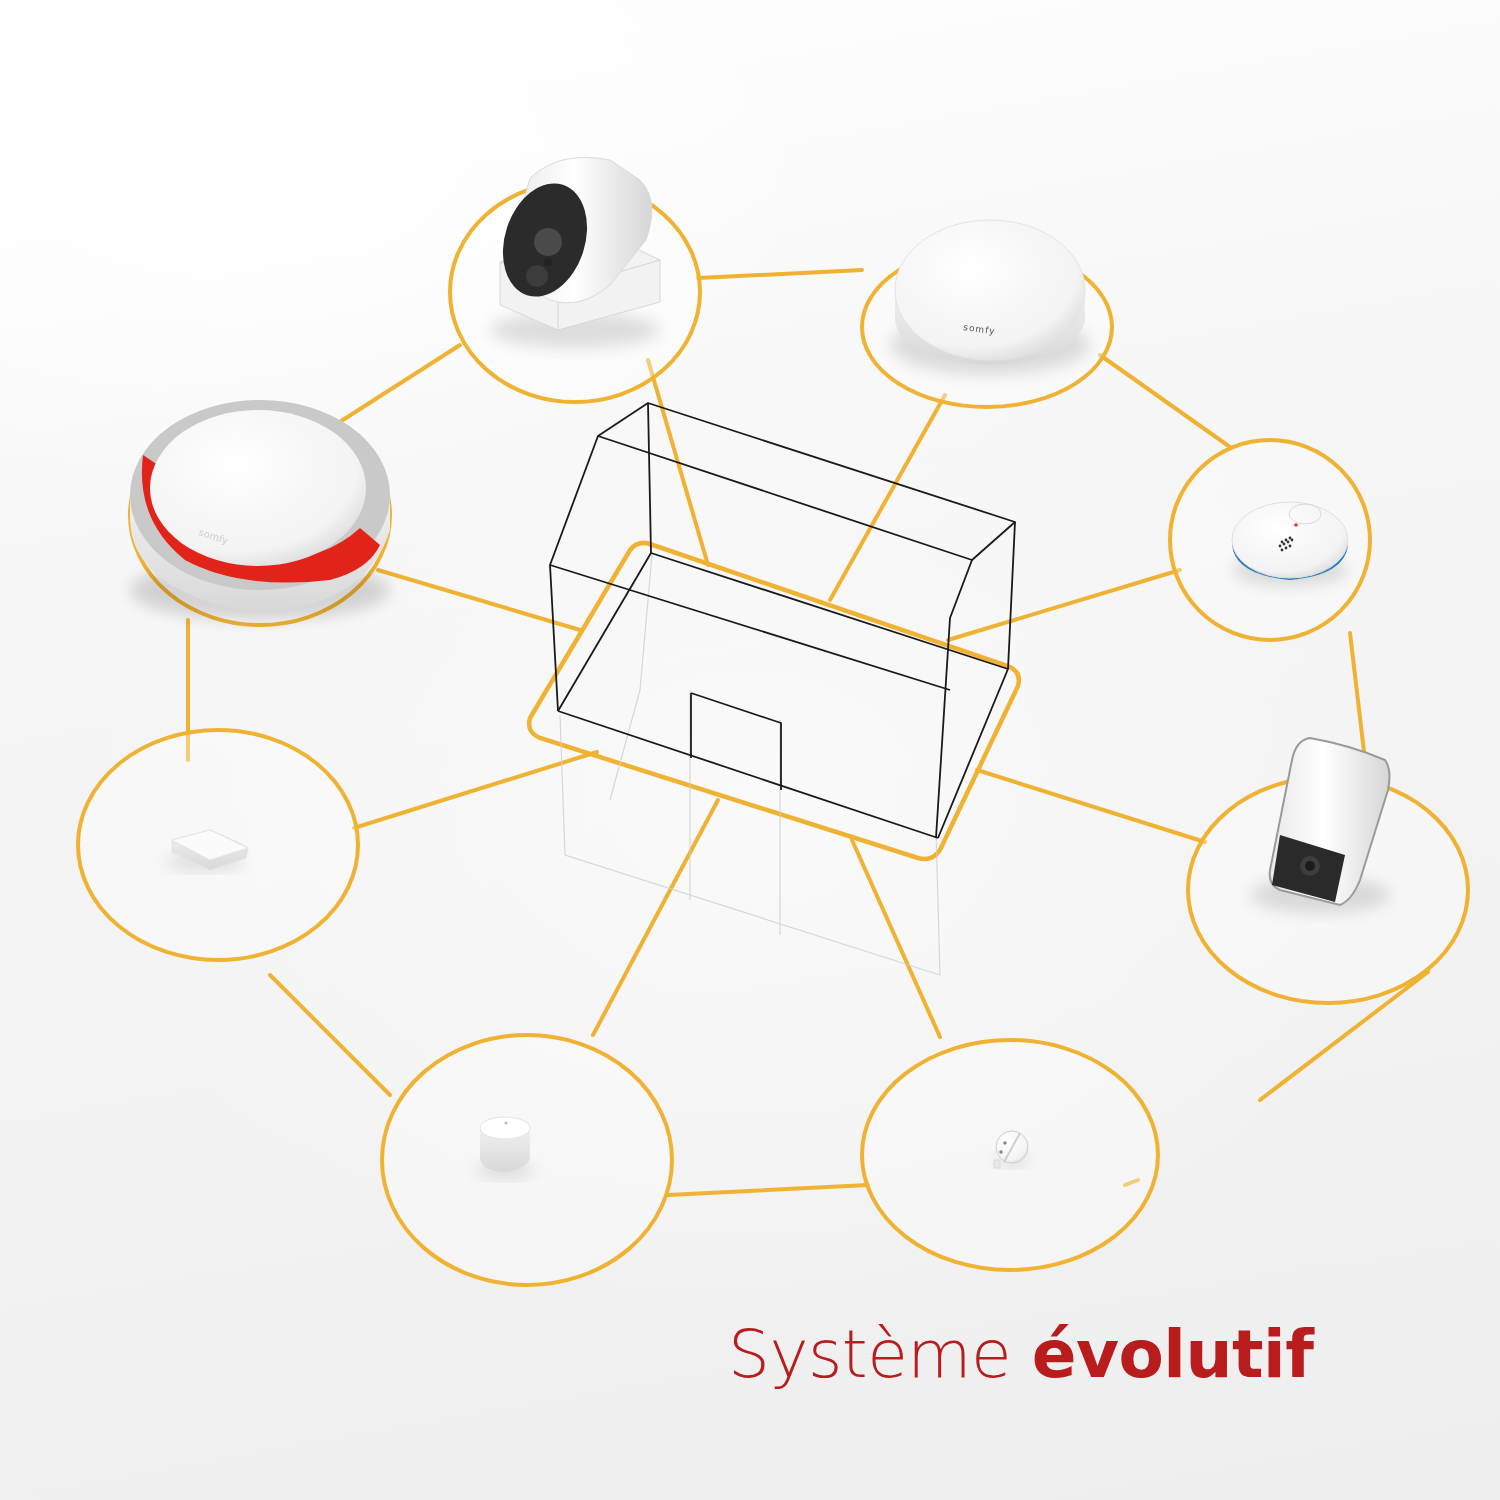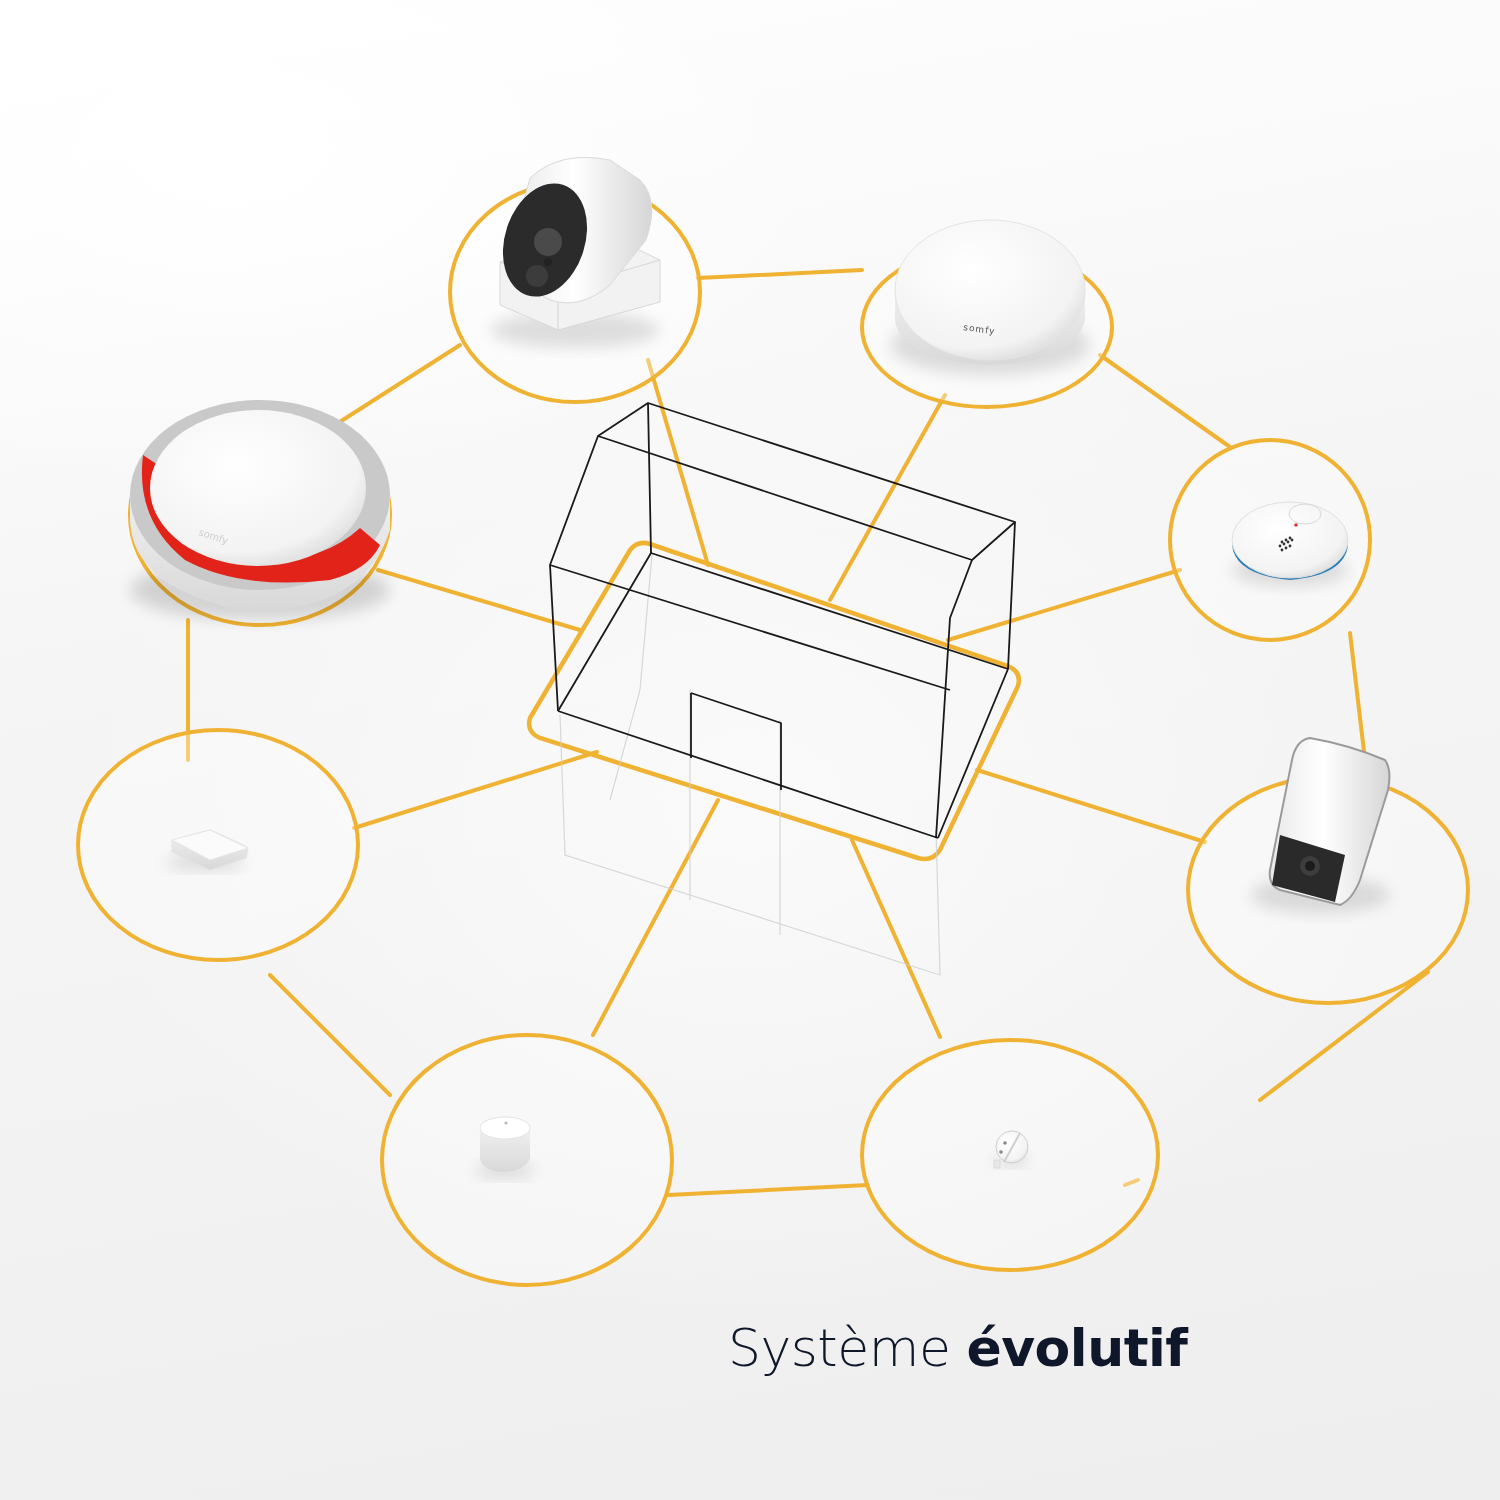--- a/index.html
+++ b/index.html
@@ -12,21 +12,21 @@
       position: absolute; inset: 0;
       background:
         radial-gradient(ellipse 900px 500px at 230px 150px, #ffffff 0%, rgba(255,255,255,0) 70%),
         radial-gradient(ellipse 900px 700px at 750px 800px, #fafafa 0%, rgba(250,250,250,0) 75%),
         linear-gradient(170deg, #ffffff 0%, #f5f5f5 40%, #eeeeee 100%);
     }
     svg.diagram { position: absolute; left: 0; top: 0; }
     .tagline {
       position: absolute; left: 728px; top: 1322px;
       font-family: "DejaVu Sans", sans-serif;
-      font-size: 52px; line-height: 1; color: #0f172a;
+      font-size: 66px; line-height: 1; color: #b91c1c;
       letter-spacing: -0.5px; white-space: nowrap;
     }
     .tagline .light { font-weight: 300; }
     .tagline .bold { font-weight: 700; }
   </style>
 </head>
 <body>
 
 <div class="bg"></div>
 

